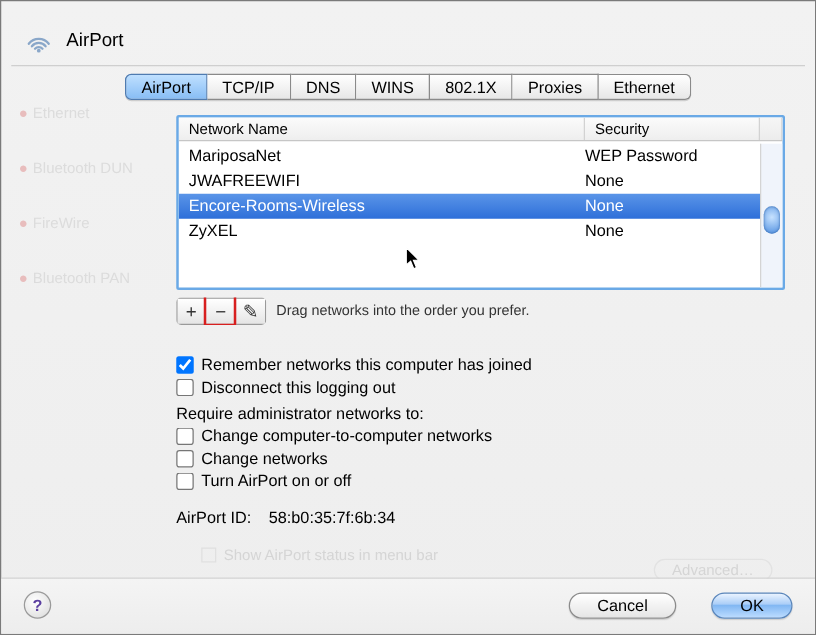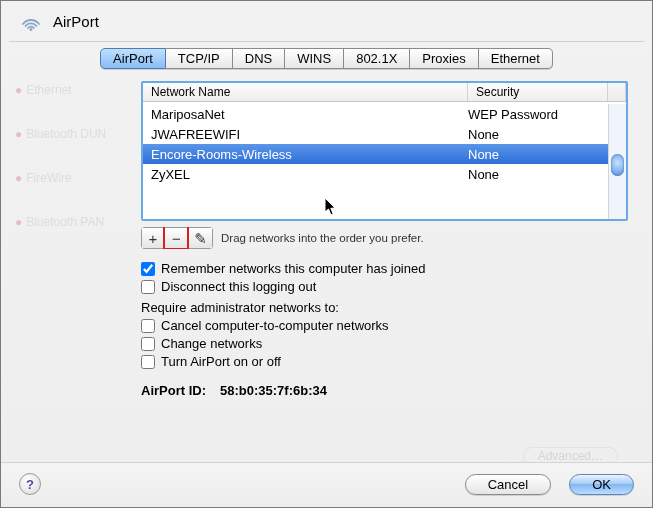--- a/index.html
+++ b/index.html
@@ -9,21 +9,21 @@
     font-size: 13px;
     color: #000;
     background: #fff;
   }
   .window {
     width: 653px;
     height: 508px;
     background: linear-gradient(#f2f2f2, #eeeeee);
     position: relative;
     border: 1px solid #7a7a7a;
-    padding-top: 0;
+    padding-top: 11px;
   }
   .titlebar {
     display: flex;
     align-items: center;
     gap: 10px;
     padding: 6px 12px 6px 18px;
     height: 40px;
   }
   .title-icon svg { display: block; }
   .title-text { font-size: 15px; }
@@ -104,21 +104,21 @@
   }
   .col-name { flex: 1; }
   .col-sec  { width: 140px; border-right: none; }
   .col-scroll { width: 18px; background: linear-gradient(#f6f6f6,#ececec); }
   .net-body { position: absolute; left:0; right:18px; top:21px; bottom:0; overflow:hidden; }
   .net-row {
     display: flex;
     font-size: 13px;
     padding: 2px 8px;
     height: 20px;
-    align-items: center;
+    align-items: flex-start;
     cursor: default;
   }
   .net-row .rname { flex:1; white-space:nowrap; overflow:hidden; }
   .net-row .rsec  { width: 132px; }
   .net-row.sel {
     background: linear-gradient(#5a95e8,#2e6fd9);
     color: #fff;
   }
   .scrollbar {
     position:absolute; right:0; top:21px; bottom:0; width:18px;
@@ -154,30 +154,30 @@
   .sqgroup { position: relative; }
   .redbox {
     position:absolute;
     border: 2px solid #d81f1f;
     width: 26px; height: 26px;
     left: 22px; top: -3px;
     pointer-events: none;
   }
   .hint { font-size: 11.5px; color: #333; }
 
-  .checks { margin-top: 12px; }
+  .checks { margin-top: 24px; }
   .chkline { display:flex; align-items:center; gap:6px; margin: 3px 0; }
   .chkline.sub { margin-left: 0px; }
   .sublabel { margin: 6px 0 2px 0; }
   input[type=checkbox] {
     width: 14px; height: 14px;
     margin: 0;
   }
 
-  .airportid { margin-top: 14px; display:flex; gap:14px;font-weight:bold; }
+  .airportid { margin-top: 14px; display:flex; gap:14px; }
 
   .bottom {
     position: absolute;
     left: 0; right: 0; bottom: 0;
     padding: 10px 18px 12px 18px;
     display: flex;
     align-items: center;
     justify-content: space-between;
     border-top: 1px solid #d3d3d3;
     background: linear-gradient(#f4f4f4,#ededed);
@@ -185,21 +185,21 @@
   .helpbtn {
     width: 22px; height: 22px; border-radius: 50%;
     border: 1px solid #9a9a9a;
     background: radial-gradient(circle at 40% 35%, #fff, #d9d9d9);
     color: #5b3fa0;
     font-weight: bold;
     display:flex; align-items:center; justify-content:center;
     font-size: 13px;
     cursor: pointer;
   }
-  .btns { display:flex; gap: 18px; }
+  .btns { display:flex; gap: 28px; }
   .aqua {
     font: inherit;
     font-size: 13px;
     padding: 2px 22px;
     border-radius: 12px;
     border: 1px solid #8b8b8b;
     background: linear-gradient(#ffffff,#e5e5e5);
     box-shadow: 0 1px 1px rgba(0,0,0,.15);
     cursor: pointer;
   }
@@ -319,38 +319,42 @@
         <input type="checkbox" id="chk-remember" checked="" style="">
         <span>Remember networks this computer has joined</span>
       </label>
       <label class="chkline">
         <input type="checkbox" id="chk-disconnect" style="">
         <span>Disconnect this logging out</span>
       </label>
       <div class="sublabel">Require administrator networks to:</div>
       <label class="chkline sub">
         <input type="checkbox" id="chk-create" style="">
-        <span>Cancel computer-to-computer networks</span>
+        <span>Change computer-to-computer networks</span>
       </label>
       <label class="chkline sub">
         <input type="checkbox" id="chk-change" style="">
         <span>Change networks</span>
       </label>
       <label class="chkline sub">
         <input type="checkbox" id="chk-turn" style="">
         <span>Turn AirPort on or off</span>
       </label>
     </div>
 
     <div class="airportid">
       <span>AirPort ID:</span>
       <span>58:b0:35:7f:6b:34</span>
     </div>
   </div>
 
+  <div class="ghost-showstatus">
+    <span style="width:12px;height:12px;border:1px solid #e0e0e0;display:inline-block"></span>
+    <span>Show AirPort status in menu bar</span>
+  </div>
   <div class="ghost-advanced">Advanced…</div>
 
   <div class="bottom">
     <span class="helpbtn">
       <span>?</span>
     </span>
     <span class="btns">
       <button class="aqua">Cancel</button>
       <button class="aqua default">OK</button>
     </span>

